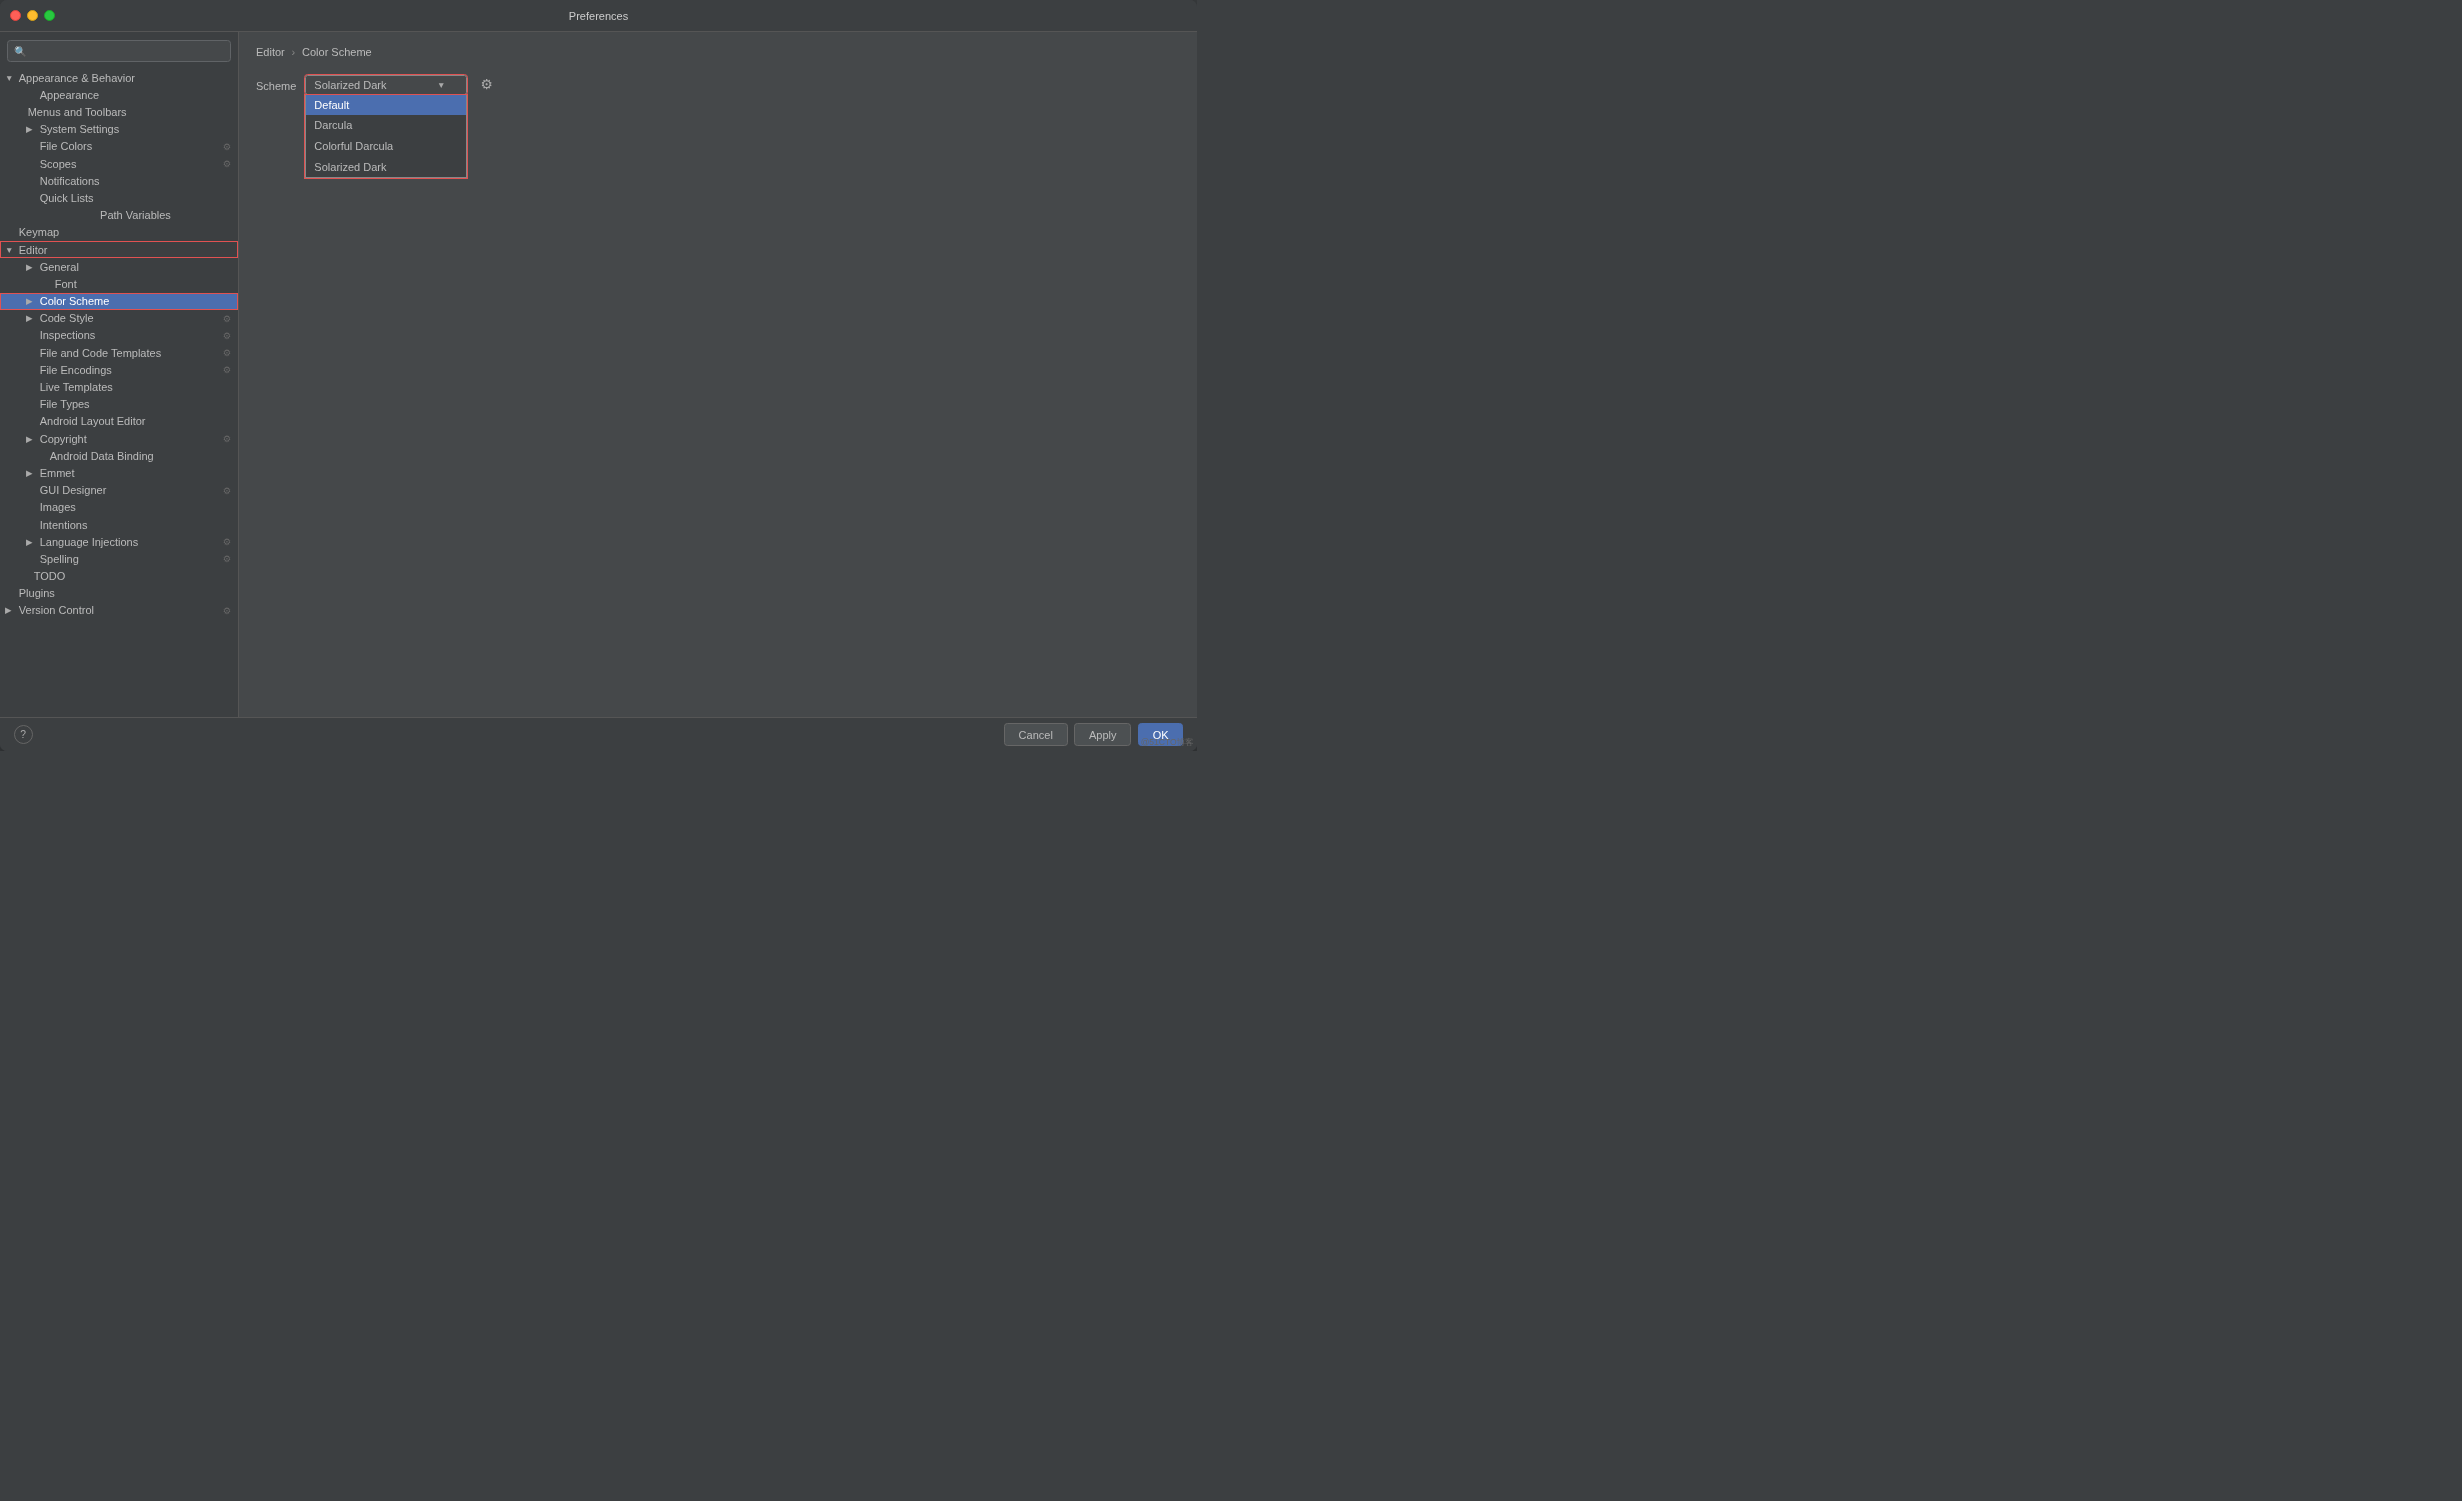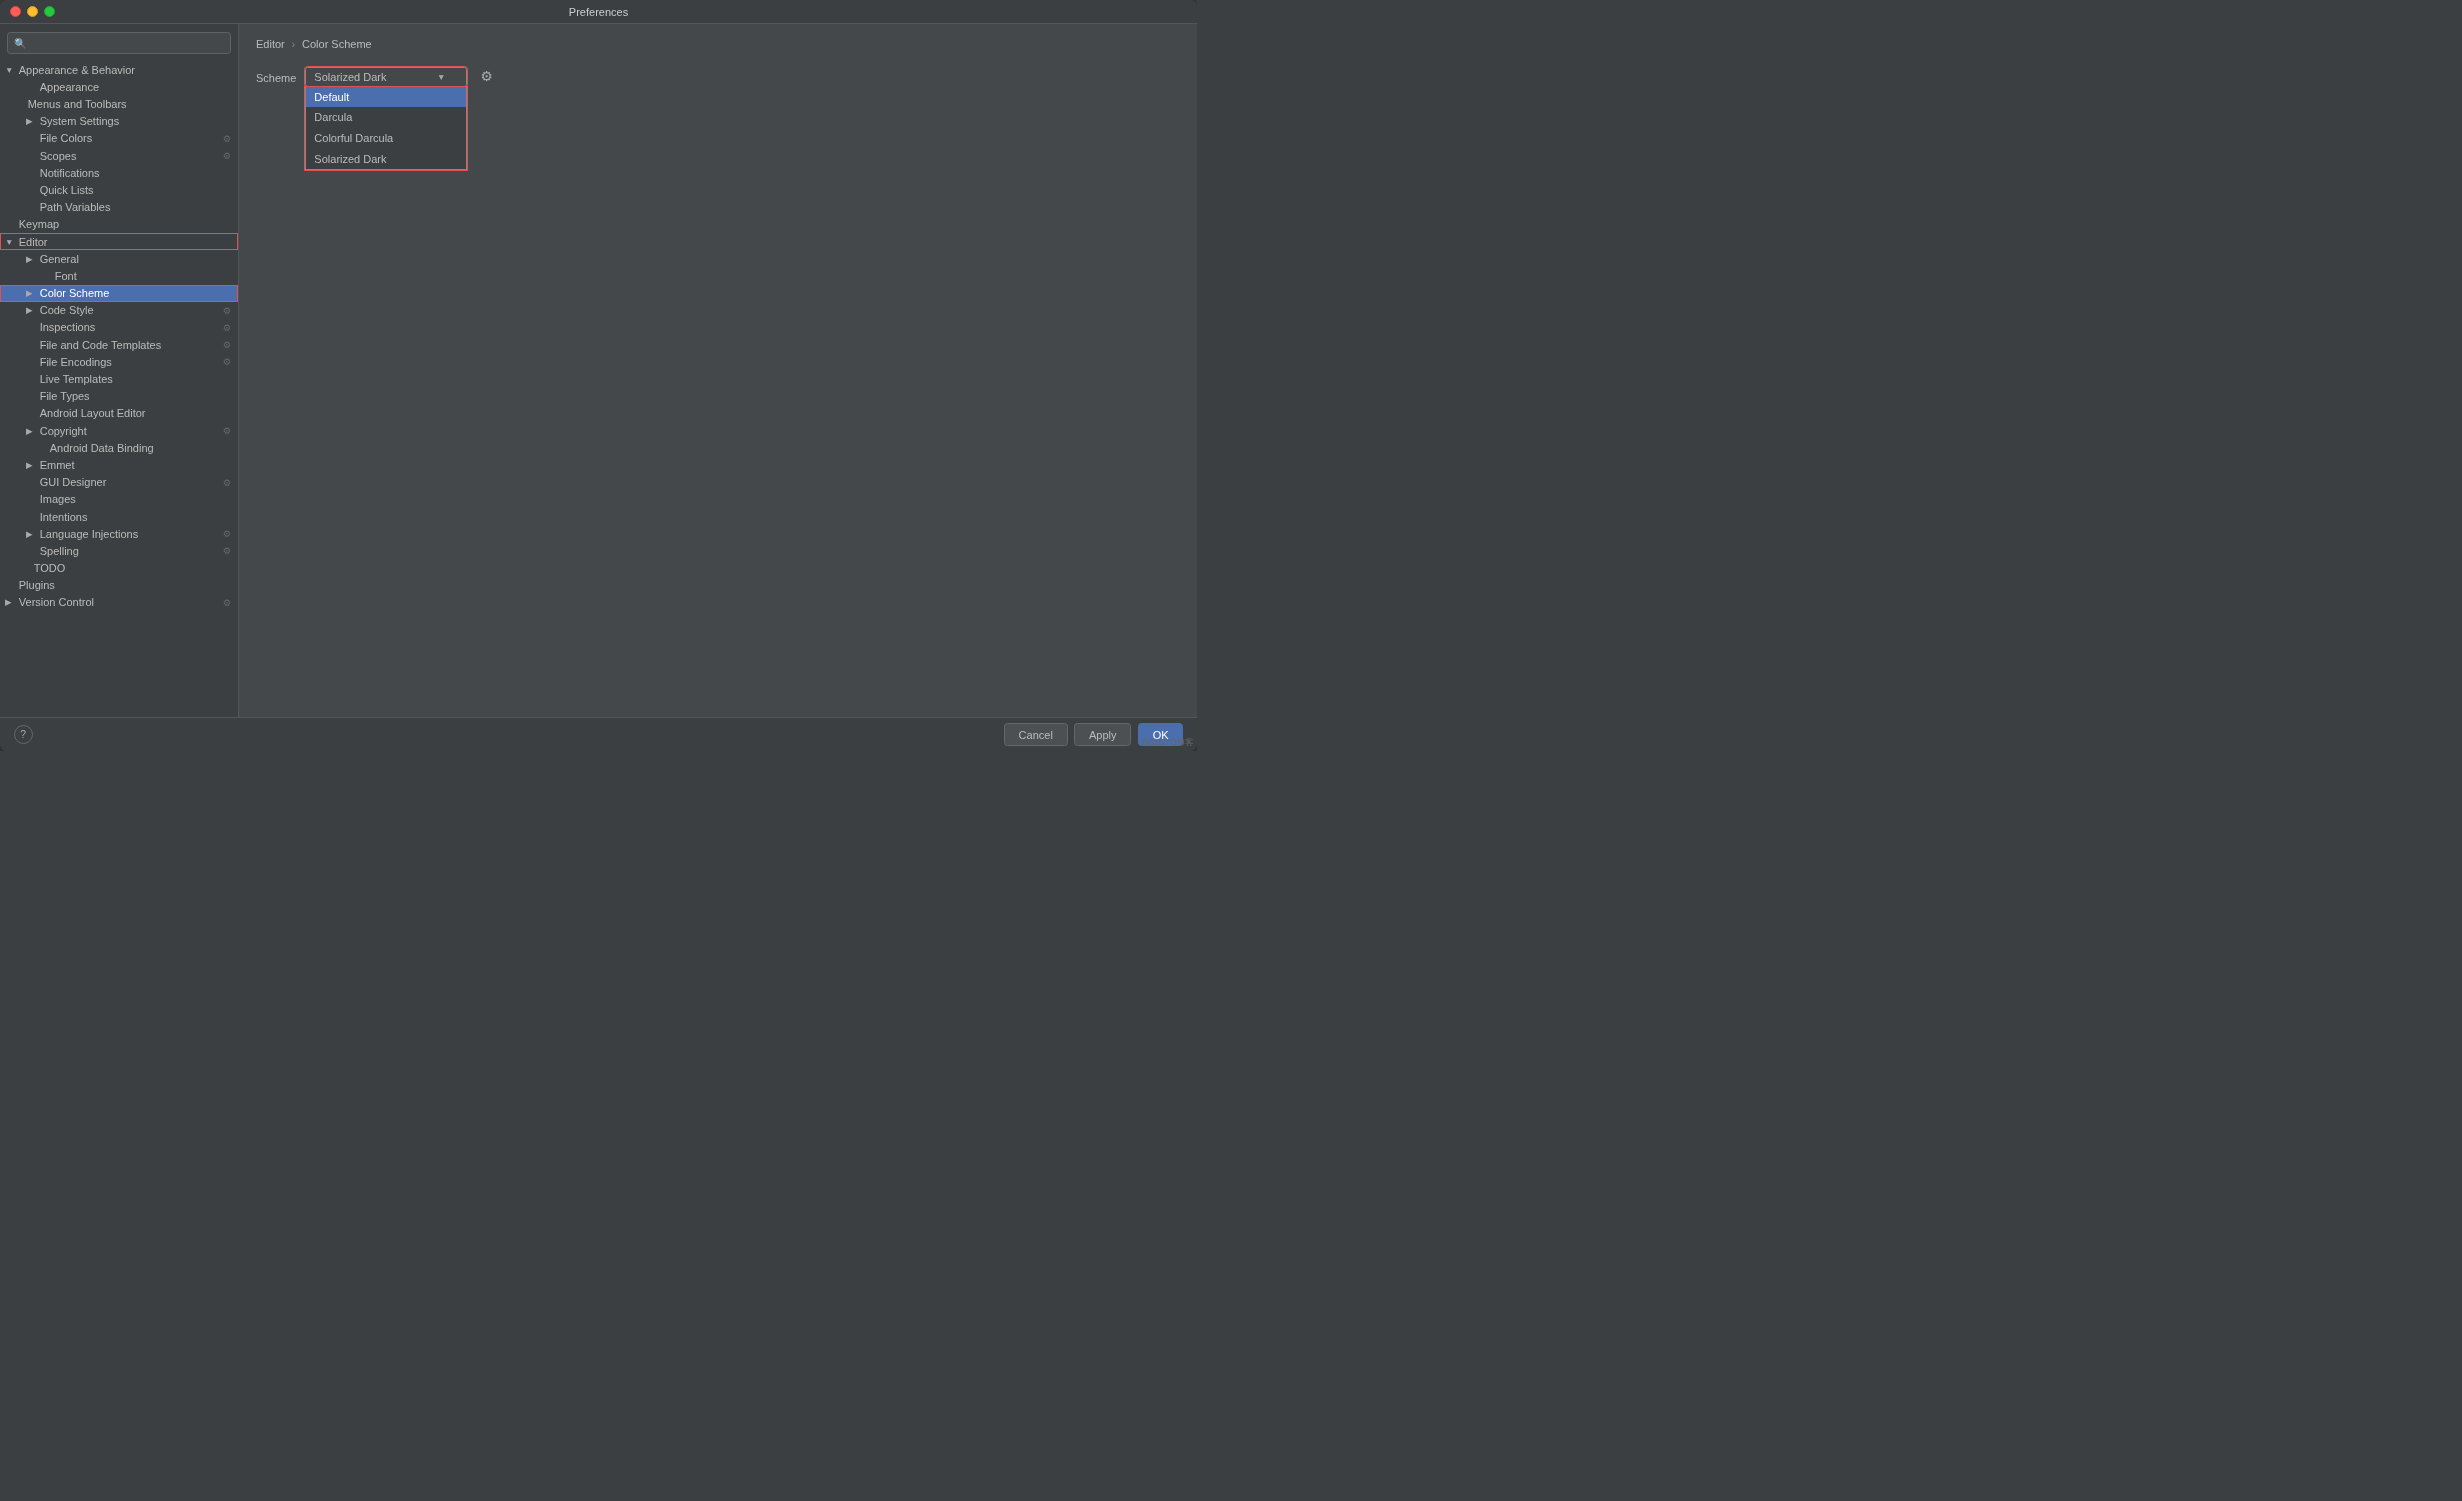--- a/index.html
+++ b/index.html
@@ -20,21 +20,21 @@
       background: #3c3f41;
       display: flex;
       flex-direction: column;
       border-radius: 6.8px;
       overflow: hidden;
       box-shadow: 0 8.5px 34px rgba(0,0,0,0.6);
     }
 
     .title-bar {
       background: #3c3f41;
-      height: 24px;
+      height: 32px;
       display: flex;
       align-items: center;
       justify-content: center;
       position: relative;
       border-bottom: 0.9px solid #555;
       flex-shrink: 0;
     }
 
     .traffic-lights {
       position: absolute;
@@ -329,21 +329,21 @@
             <span class="gear-icon-small">⚙</span>
           </div>
           <div class="sidebar-item" style="padding-left: 26px;">
             <span style="width:10.3px;flex-shrink:0;"></span>
             <span>Notifications</span>
           </div>
           <div class="sidebar-item" style="padding-left: 26px;">
             <span style="width:10.3px;flex-shrink:0;"></span>
             <span>Quick Lists</span>
           </div>
-          <div class="sidebar-item" style="padding-left: 26px;">
+          <div class="sidebar-item" style="padding-left: 26px; justify-content: center;">
             <span style="width:10.3px;flex-shrink:0;"></span>
             <span>Path Variables</span>
           </div>
           <div class="sidebar-item" style="padding-left: 5.1px;">
             <span style="width:10.3px;flex-shrink:0;"></span>
             <span>Keymap</span>
           </div>
           <div class="sidebar-item" style="padding-left: 5.1px; outline: rgb(224, 82, 82) solid 1.7px; outline-offset: -1.7px;">
             <span style="font-size:8.5px;color:#aaa;width:10.3px;flex-shrink:0;">▼</span>
             <span>Editor</span>

